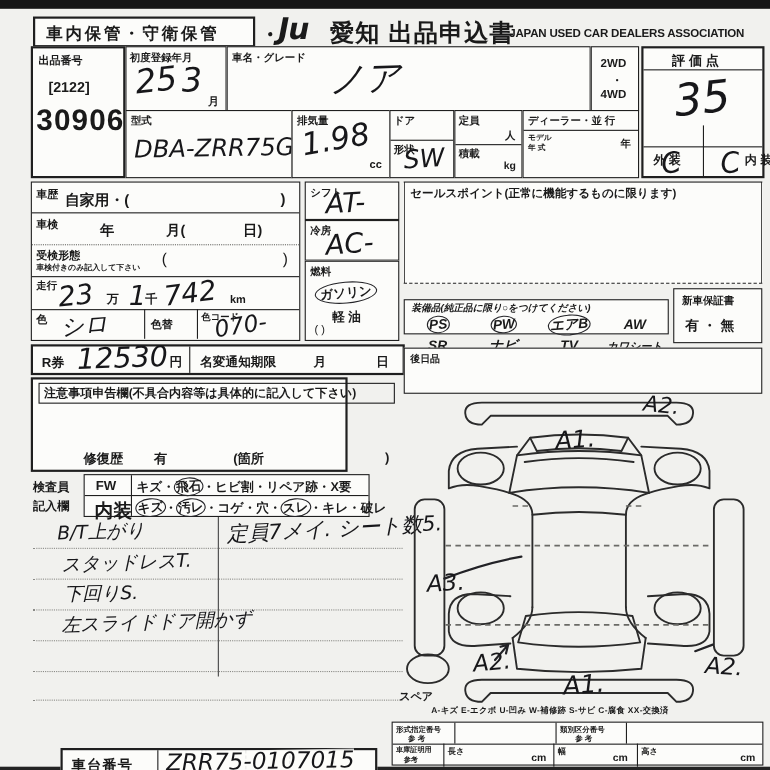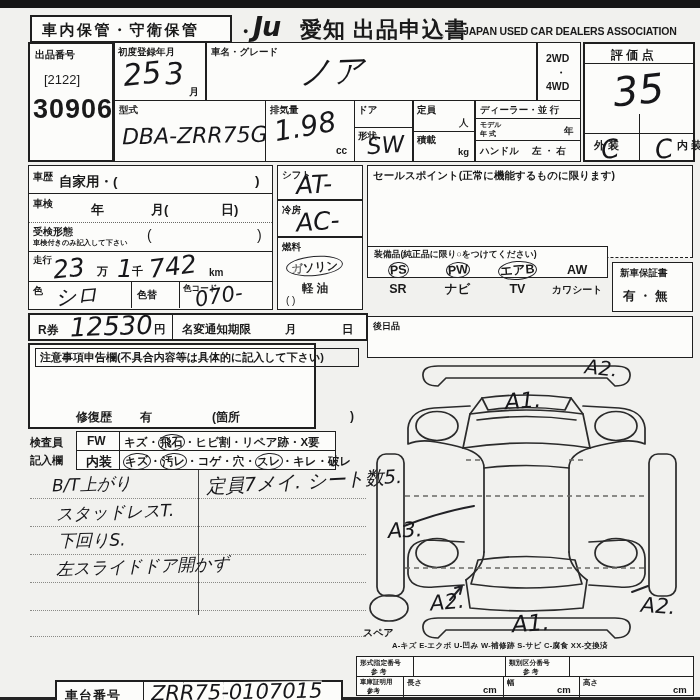--- a/index.html
+++ b/index.html
@@ -32,21 +32,21 @@
   <div class="b b2" style="left:30px;top:15px;width:202px;height:28px;">
     <span class="cell-label" style="left:10px;top:4px;font-size:15px;letter-spacing:2.5px;">車内保管・守衛保管</span>
   </div>
   <span class="a" style="left:243px;top:26px;font-size:9px;font-weight:700;">●</span>
   <span class="a" style="left:253px;top:11px;font-size:27px;font-weight:700;font-style:italic;font-family:'DejaVu Sans',sans-serif;letter-spacing:-1px;">Ju</span>
   <span class="a lb" style="left:300px;top:15px;font-size:22px;letter-spacing:1px;">愛知 出品申込書</span>
   <span class="a lb" style="left:463px;top:25px;font-size:10.5px;letter-spacing:-0.2px;">JAPAN USED CAR DEALERS ASSOCIATION</span>
 
   <div class="b b2" style="left:28px;top:42px;width:86px;height:120px;">
     <span class="cell-label" style="left:5px;top:4px;font-size:10px;">出品番号</span>
-    <span class="cell-label" style="left:14px;top:28px;font-size:13px;font-weight:400;">[2122]</span>
+    <span class="cell-label" style="left:14px;top:28px;font-size:13px;font-weight:700;">[2122]</span>
     <span class="cell-label" style="left:3px;top:50px;font-size:27px;letter-spacing:1px;">30906</span>
   </div>
 
   <div class="b" style="left:114px;top:42px;width:92px;height:59px;">
     <span class="cell-label" style="left:3px;top:3px;font-size:9.5px;">初度登録年月</span>
     <span class="hw" style="left:8px;top:16px;font-size:30px;transform:rotate(-6deg);">25</span>
     <span class="hw" style="left:50px;top:16px;font-size:30px;transform:rotate(-3deg);">3</span>
     <span class="cell-label" style="left:74px;top:42px;font-size:10px;">月</span>
   </div>
   <div class="b" style="left:206px;top:42px;width:331px;height:59px;">
@@ -82,24 +82,20 @@
       <span class="cell-label" style="left:3px;top:2px;font-size:9.5px;">積載</span>
       <span class="cell-label" style="left:44px;top:14px;font-size:9.5px;">kg</span>
     </div>
   </div>
   <div class="b" style="left:475px;top:100px;width:106px;height:62px;">
     <span class="cell-label" style="left:4px;top:3px;font-size:9.5px;">ディーラー・並 行</span>
     <div class="a" style="left:0;top:17px;width:100%;height:22px;border-top:1.2px solid #1f1f1f;">
       <span class="cell-label" style="left:4px;top:1px;font-size:7px;">モデル</span>
       <span class="cell-label" style="left:4px;top:10px;font-size:7px;">年 式</span>
       <span class="cell-label" style="left:88px;top:6px;font-size:9.5px;">年</span>
-    </div>
-    <div class="a" style="left:0;top:39px;width:100%;height:23px;border-top:1.2px solid #1f1f1f;">
-      <span class="cell-label" style="left:4px;top:4px;font-size:9.5px;">ハンドル</span>
-      <span class="cell-label" style="left:56px;top:4px;font-size:9.5px;">左 ・ 右</span>
     </div>
   </div>
 
   <div class="b b2" style="left:583px;top:42px;width:112px;height:120px;">
     <span class="cell-label" style="left:26px;top:3px;font-size:12px;">評 価 点</span>
     <div class="a" style="left:0;top:19px;width:100%;border-top:1.4px solid #1f1f1f;"></div>
     <span class="hw" style="left:28px;top:26px;font-size:40px;transform:rotate(-6deg);">35</span>
     <div class="a" style="left:0;top:70px;width:100%;height:20px;border-top:1.4px solid #1f1f1f;margin-top:19px;">
       <span class="cell-label" style="left:9px;top:4px;font-size:11px;">外 装</span>
       <span class="cell-label" style="left:64px;top:4px;font-size:11px;padding-left:28px;">内 装</span>
@@ -169,21 +165,21 @@
     <div class="a" style="left:142px;top:0;height:100%;border-left:1.6px solid #1f1f1f;"></div>
     <span class="cell-label" style="left:152px;top:7px;font-size:11.5px;">名変通知期限</span>
     <span class="cell-label" style="left:255px;top:7px;font-size:11.5px;">月</span>
     <span class="cell-label" style="left:312px;top:7px;font-size:11.5px;">日</span>
   </div>
 
   <div class="b" style="left:367px;top:165px;width:326px;height:93px;border-bottom-style:dashed;">
     <span class="cell-label" style="left:5px;top:3px;font-size:10.5px;">セールスポイント(正常に機能するものに限ります)</span>
   </div>
 
-  <div class="b" style="left:367px;top:246px;width:241px;height:32px;">
+  <div class="b" style="left:367px;top:272px;width:241px;height:32px;font-style:italic;">
     <span class="cell-label" style="left:6px;top:2px;font-size:8.8px;">装備品(純正品に限り○をつけてください)</span>
     <div class="a" style="left:0;top:13px;width:100%;height:19px;display:flex;text-align:center;">
       <span style="width:25%;"><span class="hc2 lb" style="font-size:12.5px;">PS</span></span>
       <span style="width:25%;"><span class="hc2 lb" style="font-size:12.5px;">PW</span></span>
       <span style="width:25%;"><span class="hc2 lb" style="font-size:12.5px;">エアB</span></span>
       <span style="width:25%;"><span class="lb" style="font-size:12.5px;">AW</span></span>
     </div>
     <div class="a" style="left:0;top:32px;width:100%;height:18px;display:flex;text-align:center;">
       <span style="width:25%;"><span class="lb" style="font-size:12.5px;">SR</span></span>
       <span style="width:25%;"><span class="lb" style="font-size:12.5px;">ナビ</span></span>
@@ -213,21 +209,21 @@
 
   <span class="cell-label" style="left:30px;top:435px;font-size:11px;">検査員</span>
   <span class="cell-label" style="left:30px;top:453px;font-size:11px;">記入欄</span>
   <div class="b" style="left:76px;top:431px;width:260px;height:39px;">
     <div class="a" style="left:0;top:18px;width:100%;border-top:1.4px solid #1f1f1f;"></div>
     <div class="a" style="left:42px;top:0;height:100%;border-left:1.4px solid #1f1f1f;"></div>
     <span class="cell-label" style="left:10px;top:2px;font-size:12px;">FW</span>
     <div class="a" style="left:47px;top:2px;font-size:11.5px;font-weight:700;white-space:nowrap;">
       <span>キズ・</span><span class="hc2" style="font-size:11.5px;">飛石</span><span>・ヒビ割・リペア跡・X要</span>
     </div>
-    <span class="cell-label" style="left:9px;top:21px;font-size:13px;">内装</span>
+    <span class="cell-label" style="left:9px;top:21px;font-size:17px;">内装</span>
     <div class="a" style="left:47px;top:21px;font-size:11.5px;font-weight:700;white-space:nowrap;">
       <span class="hc2" style="font-size:11.5px;">キズ</span><span>・</span><span class="hc2" style="font-size:11.5px;">汚レ</span><span>・コゲ・穴・</span><span class="hc2" style="font-size:11.5px;">スレ</span><span>・キレ・破レ</span>
     </div>
   </div>
 
   <div class="vsol" style="left:198px;top:470px;height:145px;"></div>
   <div class="dotl" style="left:30px;top:498px;width:336px;"></div>
   <div class="dotl" style="left:30px;top:526px;width:336px;"></div>
   <div class="dotl" style="left:30px;top:554px;width:336px;"></div>
   <div class="dotl" style="left:30px;top:582px;width:336px;"></div>

